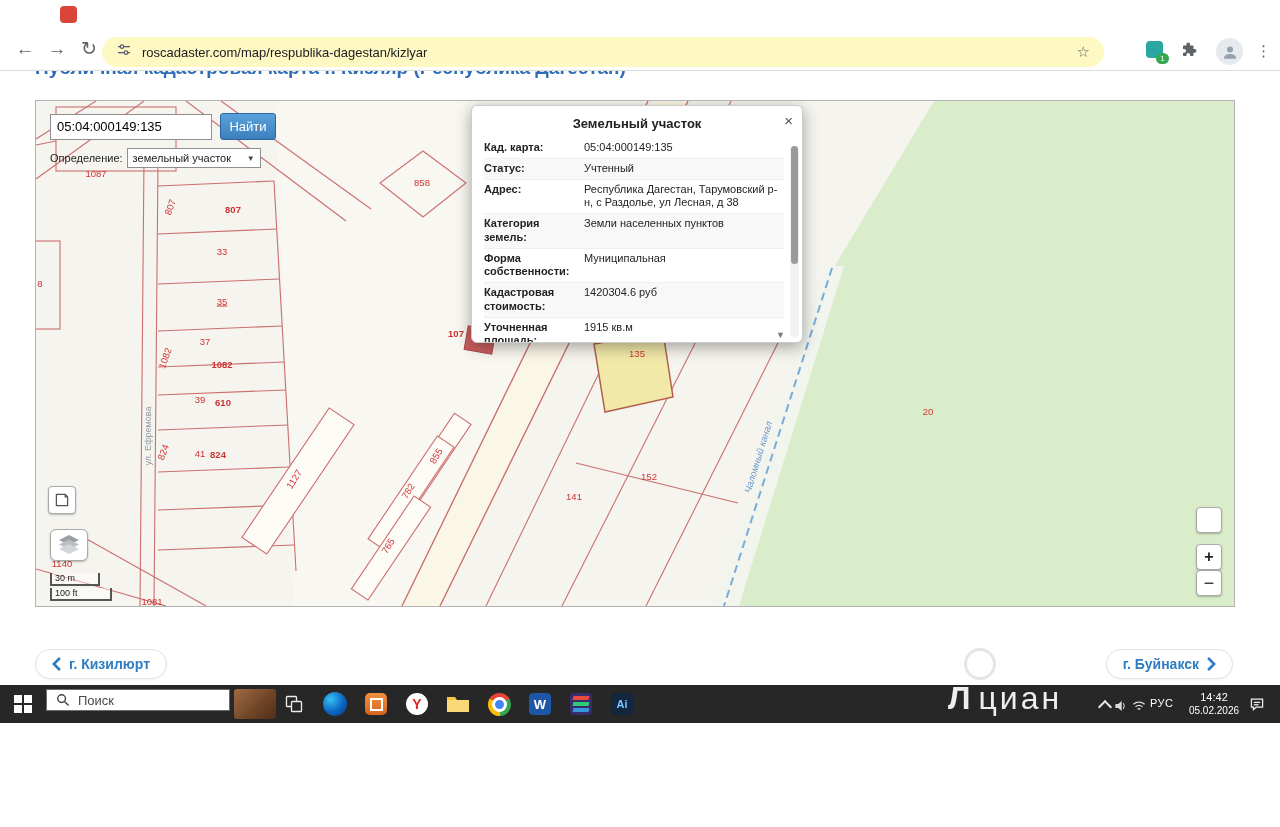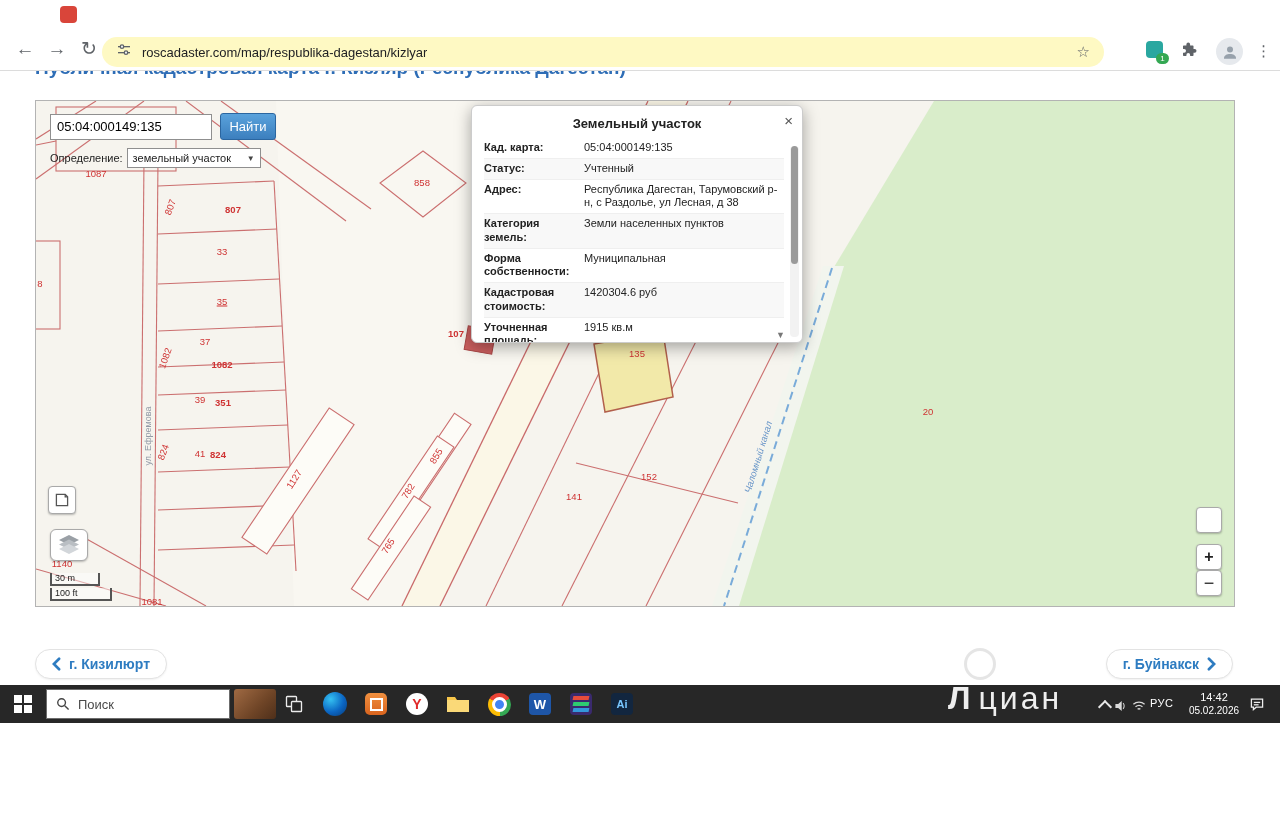--- a/index.html
+++ b/index.html
@@ -86,21 +86,21 @@
         border:1px solid #e3e3e3;border-radius:16px;background:#fff;color:#2e7cc1;font-size:14px;
         font-weight:bold;box-shadow:0 1px 2px rgba(0,0,0,.06);z-index:5;box-sizing:border-box}
   #pill-prev{left:35px}
   #pill-next{right:47px}
 
   
   .taskbar{position:absolute;left:0;top:685px;width:1280px;height:38px;background:#272727;z-index:50}
   .start{position:absolute;left:0;top:0;width:46px;height:38px;display:grid;place-items:center}
   .win{display:grid;grid-template-columns:8px 8px;grid-template-rows:8px 8px;gap:1.5px}
   .win i{background:#fdfdfd;display:block}
-  .tb-search{position:absolute;left:46px;top:4px;width:184px;height:30px;background:#fff;display:flex;
+  .tb-search{position:absolute;left:46px;top:4px;width:184px;height:22px;background:#fff;display:flex;
              align-items:center;gap:8px;padding:0 9px;box-sizing:border-box;border:1px solid #6c6c6c}
   .tb-search span{font-size:13px;color:#4a4a4a}
   .thumb-tile{position:absolute;left:234px;top:4px;width:42px;height:30px;border-radius:3px;
               background:linear-gradient(135deg,#a06a43,#6e4426 60%,#4e2f1a)}
   .icon-slot{position:absolute;top:7px;width:24px;height:24px;display:grid;place-items:center}
   .ic-edge{width:24px;height:24px;border-radius:50%;
            background:radial-gradient(circle at 32% 30%,#35c1f1,#0b66c3 55%,#083a77)}
   .ic-orange{width:22px;height:22px;border-radius:5px;background:linear-gradient(#f09040,#d9641e);
              display:grid;place-items:center}
   .ic-orange i{width:9px;height:9px;border:2px solid #fff;display:block}
@@ -228,21 +228,21 @@
       <span class="plabel" style="left: 4px; top: 182px; transform: translate(-50%, -50%) rotate(0deg);">8</span>
       <span class="plabel" style="left: 134px; top: 106px; transform: translate(-50%, -50%) rotate(-70deg);">807</span>
       <span class="plabel b" style="left: 197px; top: 108px; transform: translate(-50%, -50%) rotate(0deg);">807</span>
       <span class="plabel" style="left: 386px; top: 81px; transform: translate(-50%, -50%) rotate(0deg);">858</span>
       <span class="plabel" style="left: 186px; top: 150px; transform: translate(-50%, -50%) rotate(0deg);">33</span>
       <span class="plabel" style="left: 186px; top: 200px; transform: translate(-50%, -50%) rotate(0deg); text-decoration: underline;">35</span>
       <span class="plabel" style="left: 169px; top: 240px; transform: translate(-50%, -50%) rotate(0deg);">37</span>
       <span class="plabel" style="left: 129px; top: 257px; transform: translate(-50%, -50%) rotate(-70deg);">1082</span>
       <span class="plabel b" style="left: 186px; top: 263px; transform: translate(-50%, -50%) rotate(0deg);">1082</span>
       <span class="plabel" style="left: 164px; top: 298px; transform: translate(-50%, -50%) rotate(0deg);">39</span>
-      <span class="plabel b" style="left: 187px; top: 301px; transform: translate(-50%, -50%) rotate(0deg);">351</span>
+      <span class="plabel b" style="left: 187px; top: 301px; transform: translate(-50%, -50%) rotate(0deg);">610</span>
       <span class="plabel" style="left: 127px; top: 351px; transform: translate(-50%, -50%) rotate(-70deg);">824</span>
       <span class="plabel" style="left: 164px; top: 352px; transform: translate(-50%, -50%) rotate(0deg);">41</span>
       <span class="plabel b" style="left: 182px; top: 353px; transform: translate(-50%, -50%) rotate(0deg);">824</span>
       <span class="plabel" style="left: 258px; top: 378px; transform: translate(-50%, -50%) rotate(-58deg);">1127</span>
       <span class="plabel" style="left: 400px; top: 355px; transform: translate(-50%, -50%) rotate(-58deg);">855</span>
       <span class="plabel" style="left: 372px; top: 390px; transform: translate(-50%, -50%) rotate(-58deg);">782</span>
       <span class="plabel" style="left: 352px; top: 445px; transform: translate(-50%, -50%) rotate(-58deg);">765</span>
       <span class="plabel b" style="left: 420px; top: 232px; transform: translate(-50%, -50%) rotate(0deg);">107</span>
       <span class="plabel" style="left: 601px; top: 252px; transform: translate(-50%, -50%) rotate(0deg);">135</span>
       <span class="plabel" style="left: 613px; top: 375px; transform: translate(-50%, -50%) rotate(0deg);">152</span>

